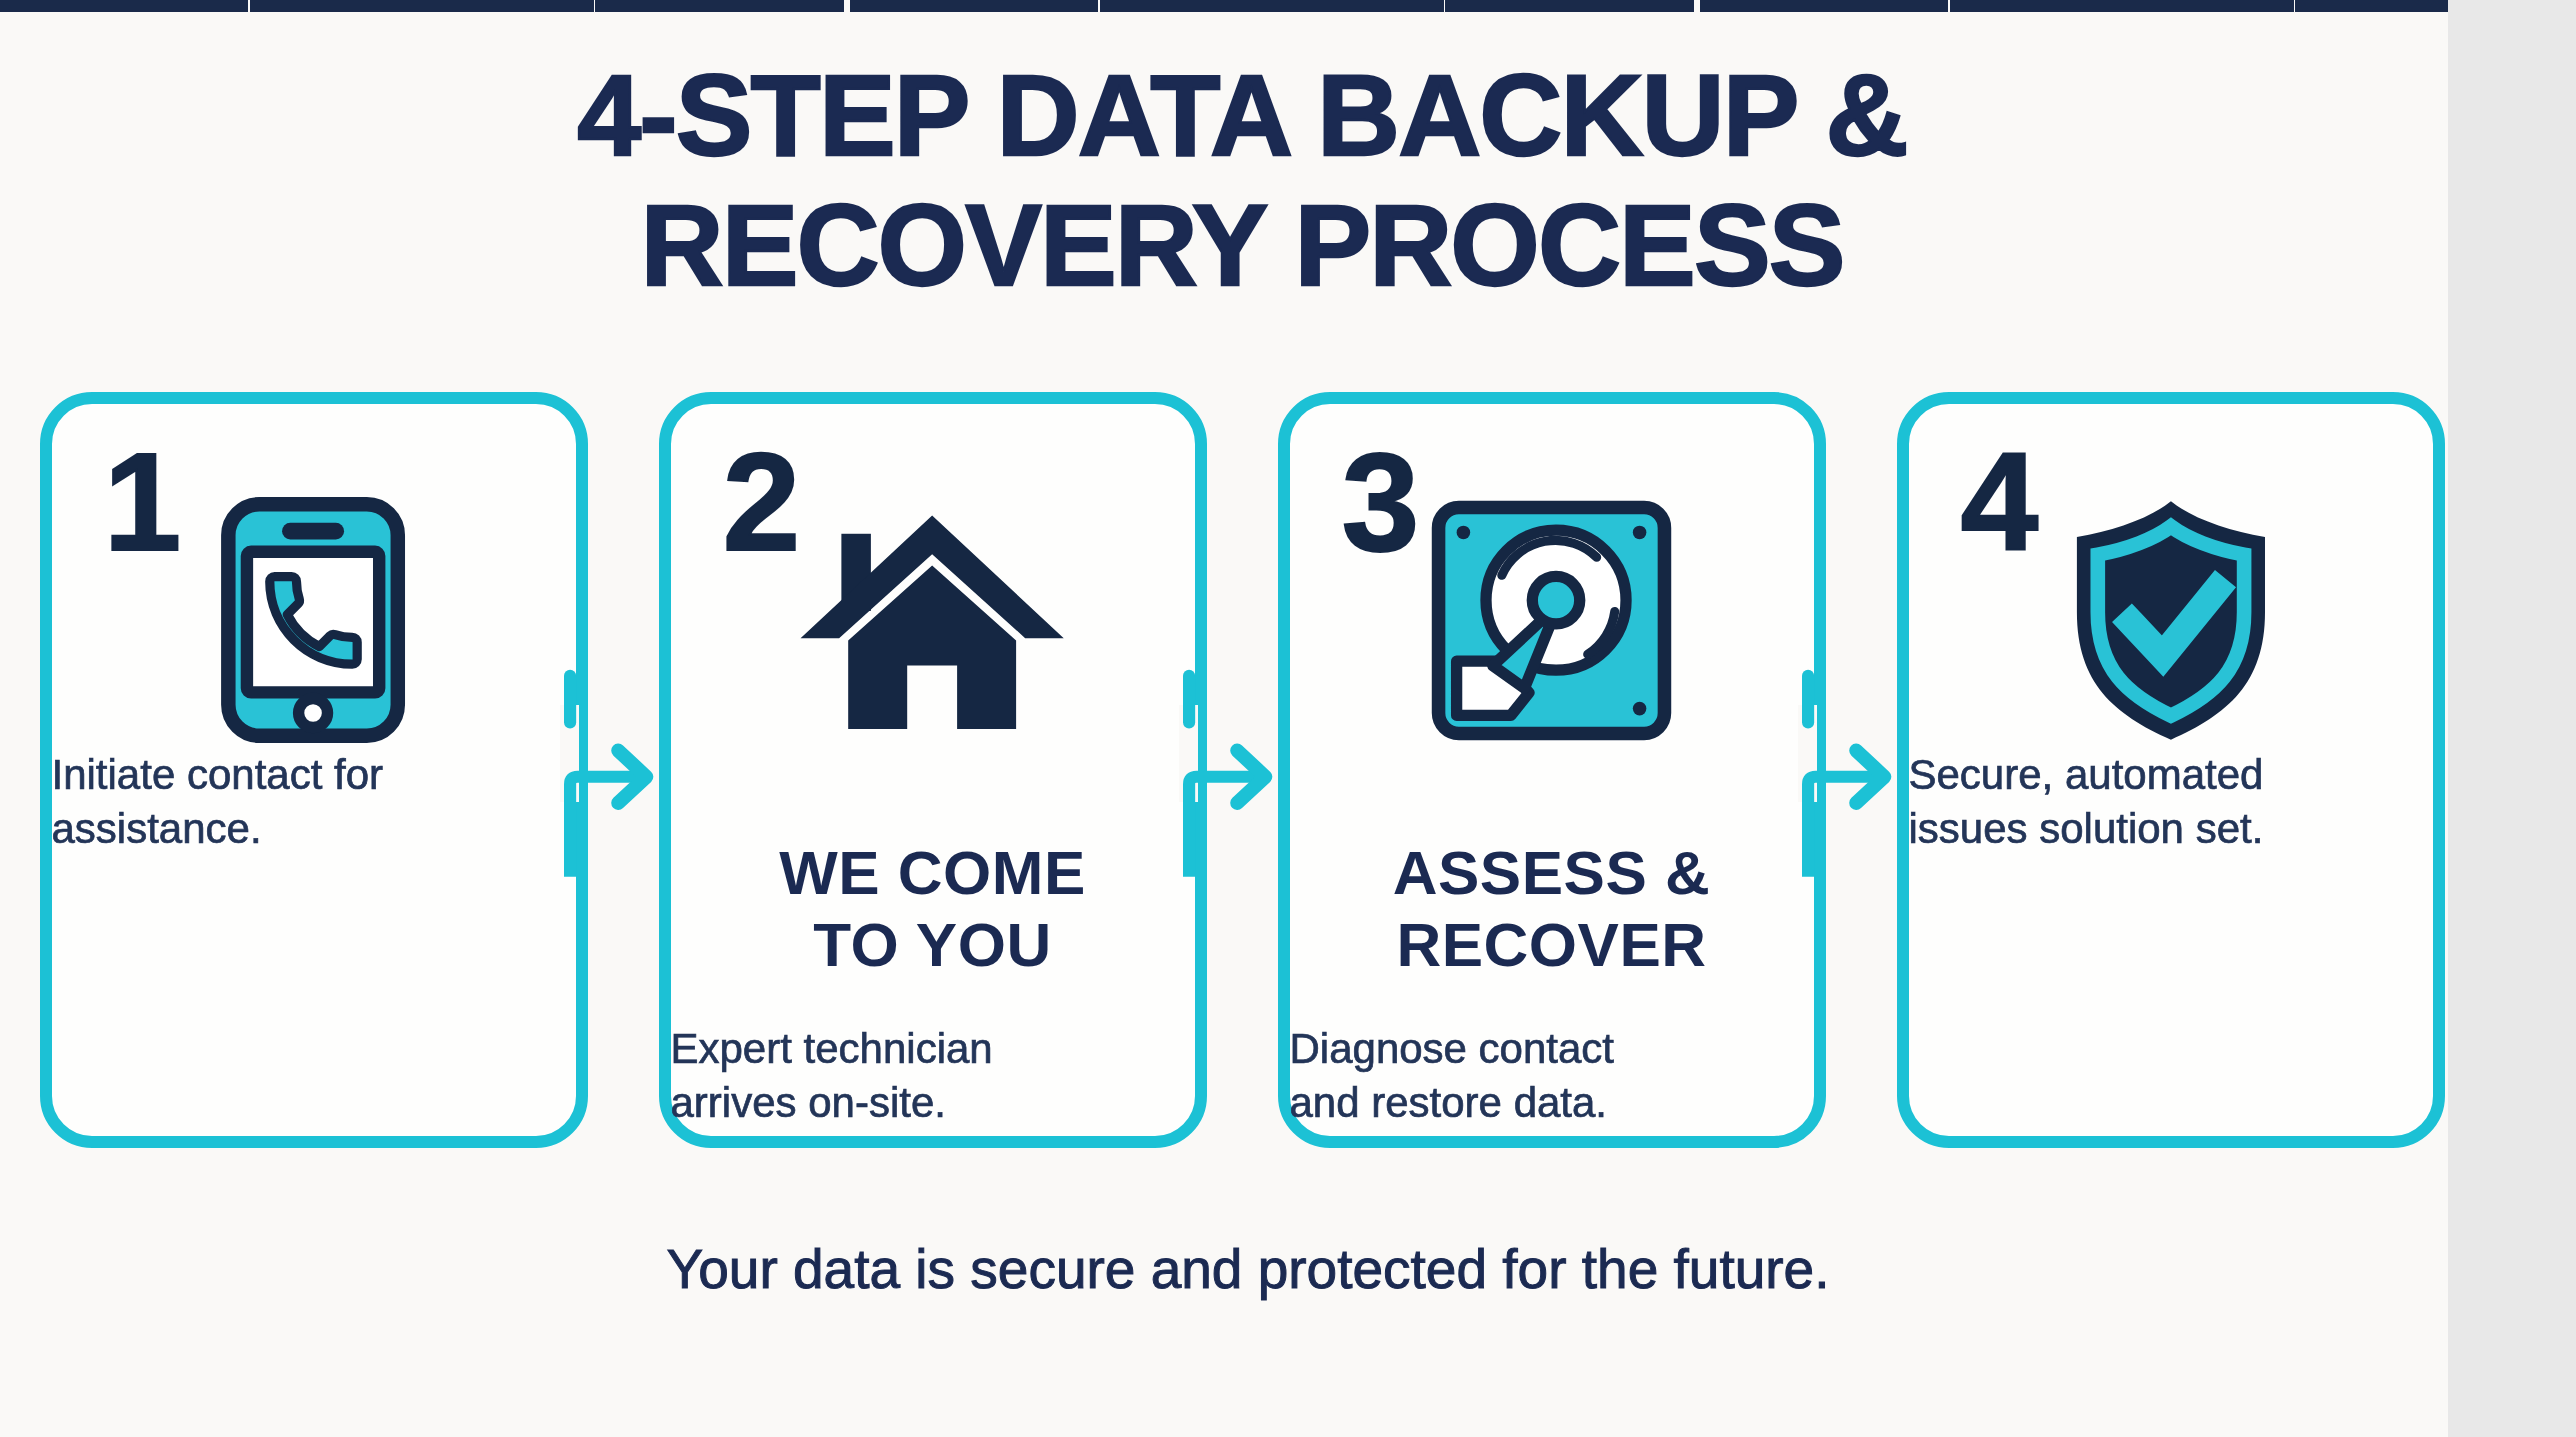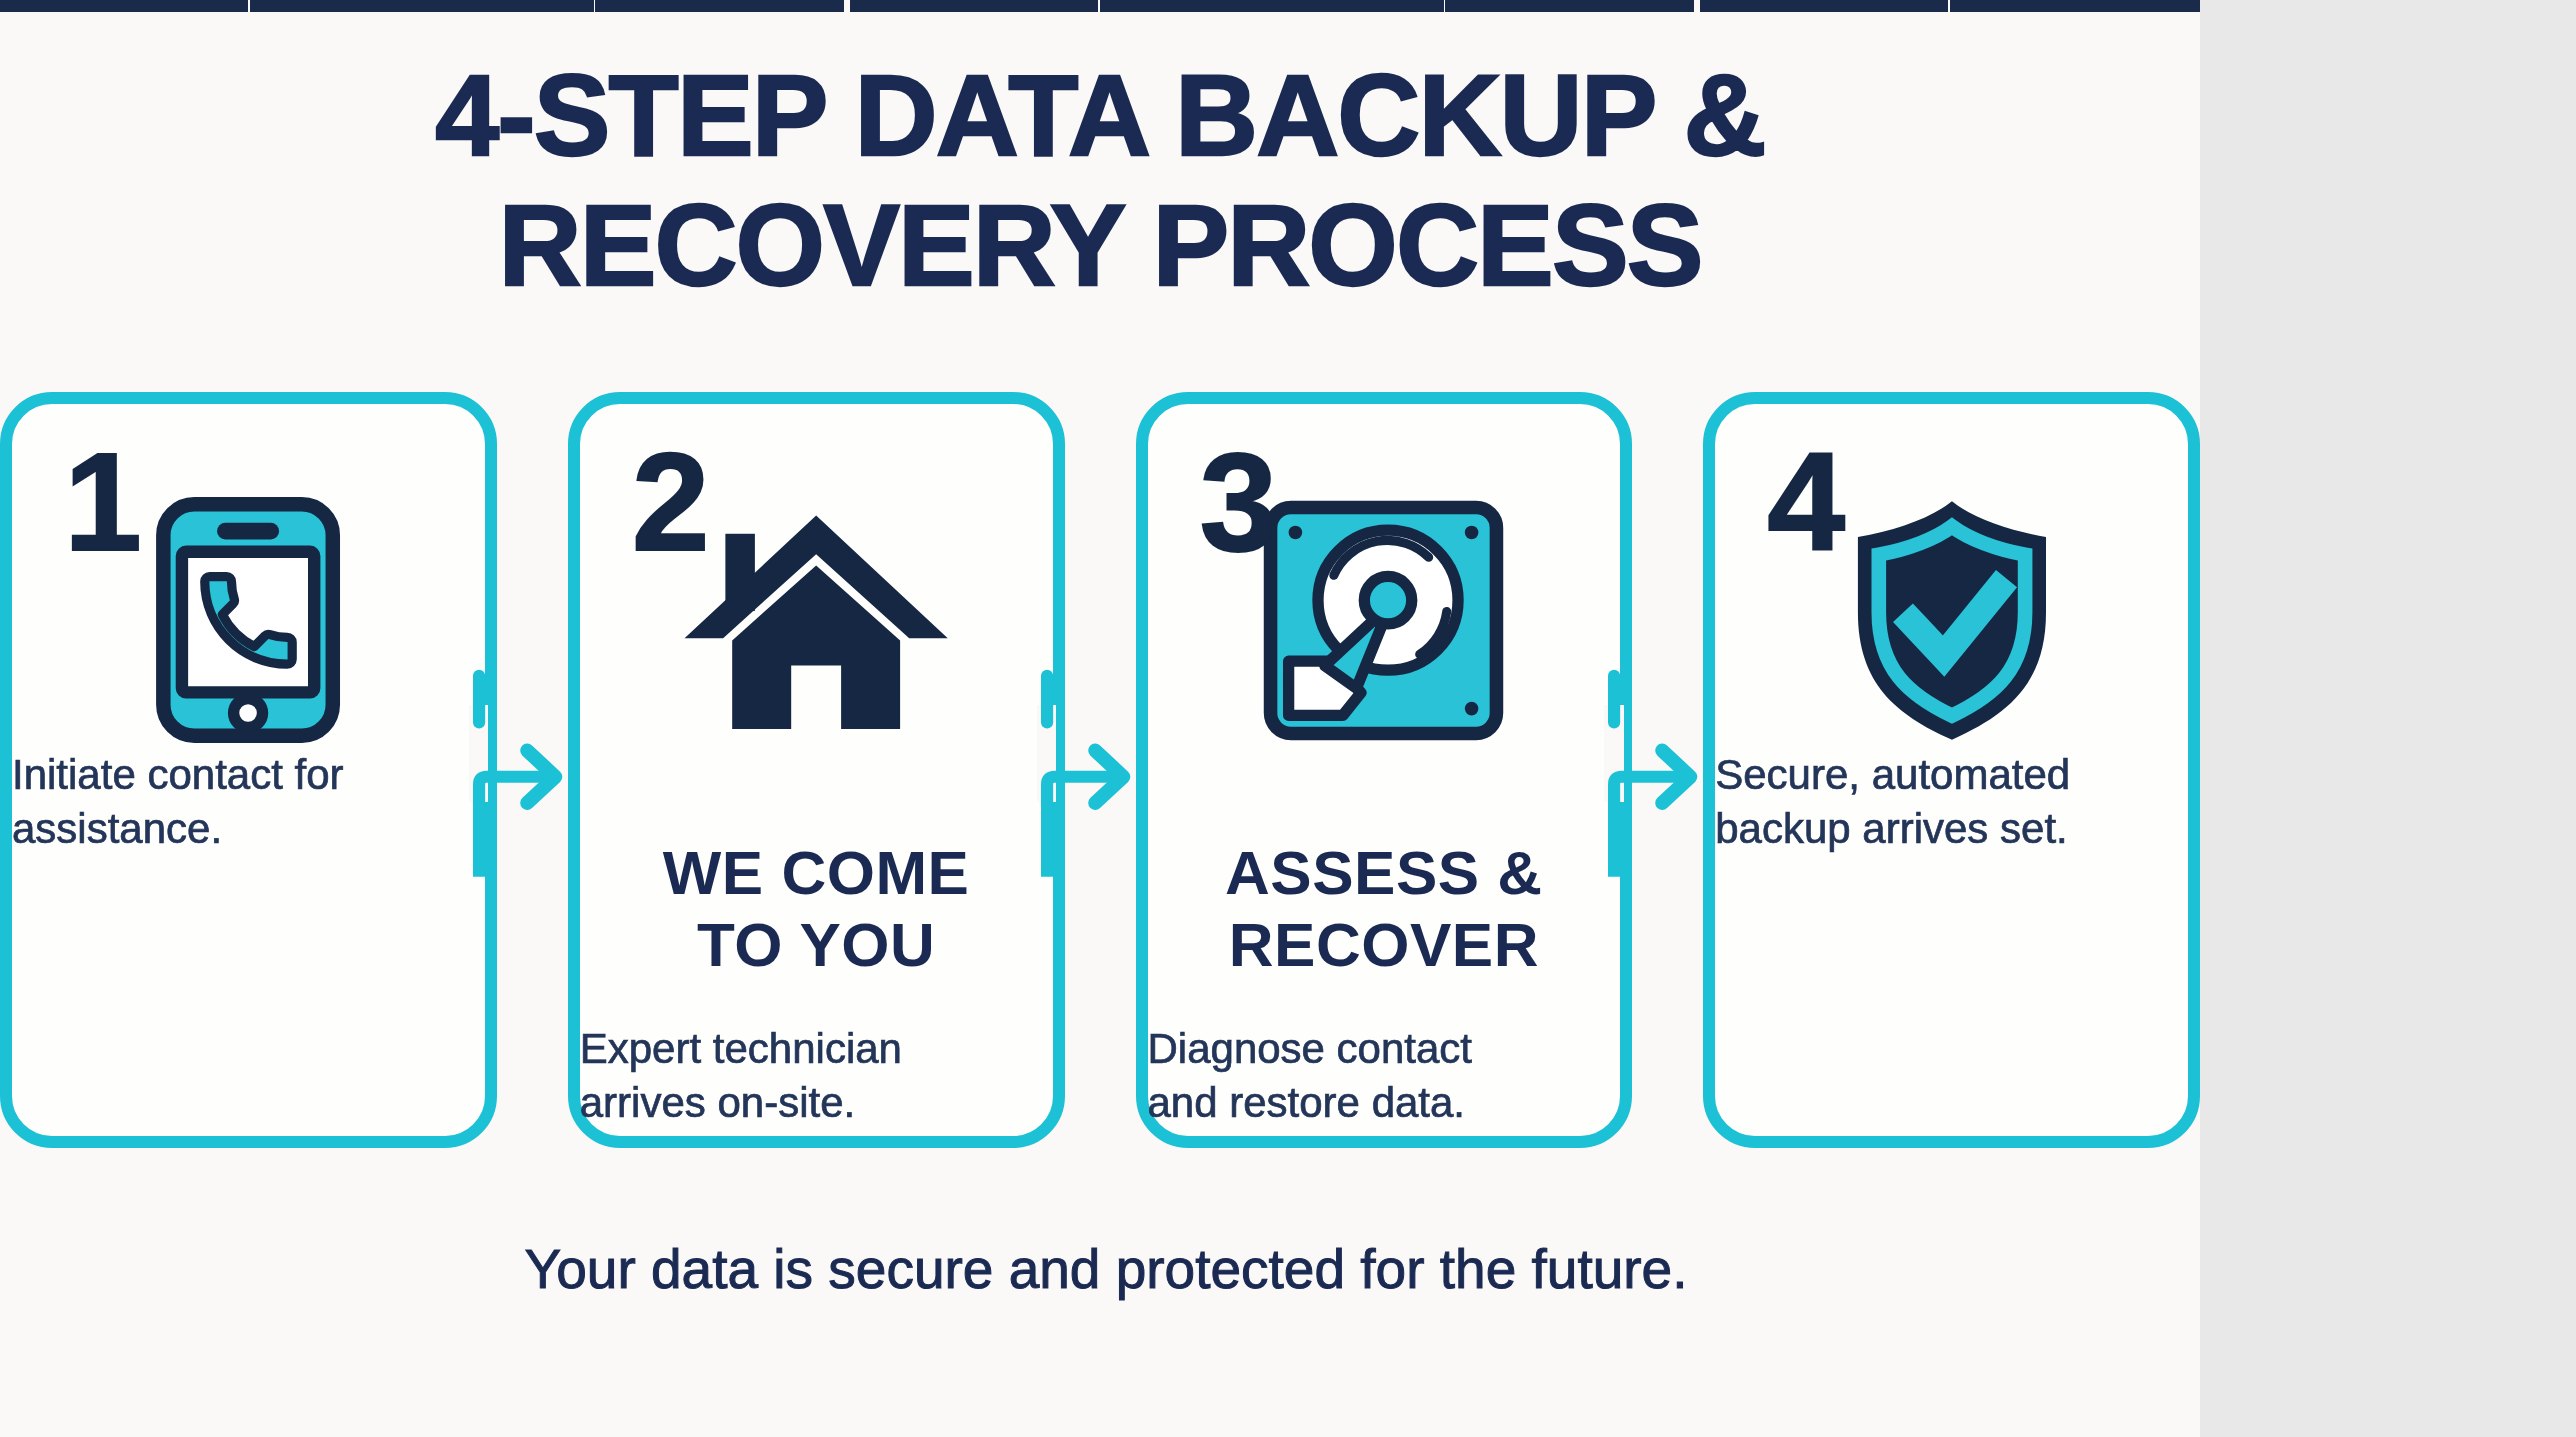--- a/index.html
+++ b/index.html
@@ -8,25 +8,26 @@
     --navy:#1B2A52;
     --icon-navy:#152743;
     --desc-navy:#233558;
     --bg:#FAF9F7;
     --card-bg:#FEFEFD;
   }
   *{margin:0;padding:0;box-sizing:border-box;}
   html,body{background:#e8e8e8;}
   #canvas{
     position:relative;
-    width:2200px;height:1438px;
+    width:2448px;height:1438px;
     background:var(--bg);
     overflow:hidden;
     font-family:"Liberation Sans", sans-serif;
     color:var(--navy);
+    padding-left:36px;
   }
   
   .top-strip{
     position:absolute;top:0;left:0;width:100%;height:12px;
     background-image:
       repeating-linear-gradient(90deg, #1A2A4A 0 44px, transparent 44px 50px),
       repeating-linear-gradient(90deg, #1A2A4A 0 78px, transparent 78px 85px);
     background-color:transparent;
   }
   .main-title{
@@ -206,21 +207,21 @@
     <div class="card">
       <div class="step-number">4</div>
       <div class="icon-wrap">
         <svg height="255" viewBox="0 0 110 122" fill="none" xmlns="http://www.w3.org/2000/svg">
           <path d="M55 4 C45 12 28 18 10 21 L10 57 C10 91 28 106 55 118 C82 106 100 91 100 57 L100 21 C82 18 65 12 55 4 Z" fill="#152743"></path>
           <path d="M55 16 C47 22 34 27 20 29.5 L20 57 C20 84 34 96.5 55 106.5 C76 96.5 90 84 90 57 L90 29.5 C76 27 63 22 55 16 Z" fill="none" stroke="#29C2D6" stroke-width="7"></path>
           <path d="M36 62 L51 78 L77 46" fill="none" stroke="#29C2D6" stroke-width="13" stroke-linecap="square" stroke-linejoin="miter"></path>
         </svg>
       </div>
       <div class="step-desc">Secure, automated
-backup arrives set.</div>
+issues solution set.</div>
     </div>
 
   </div>
 
   <div class="footer-caption">Your data is secure and protected for the future.</div>
 
 </div>
 
 
 </body></html>

